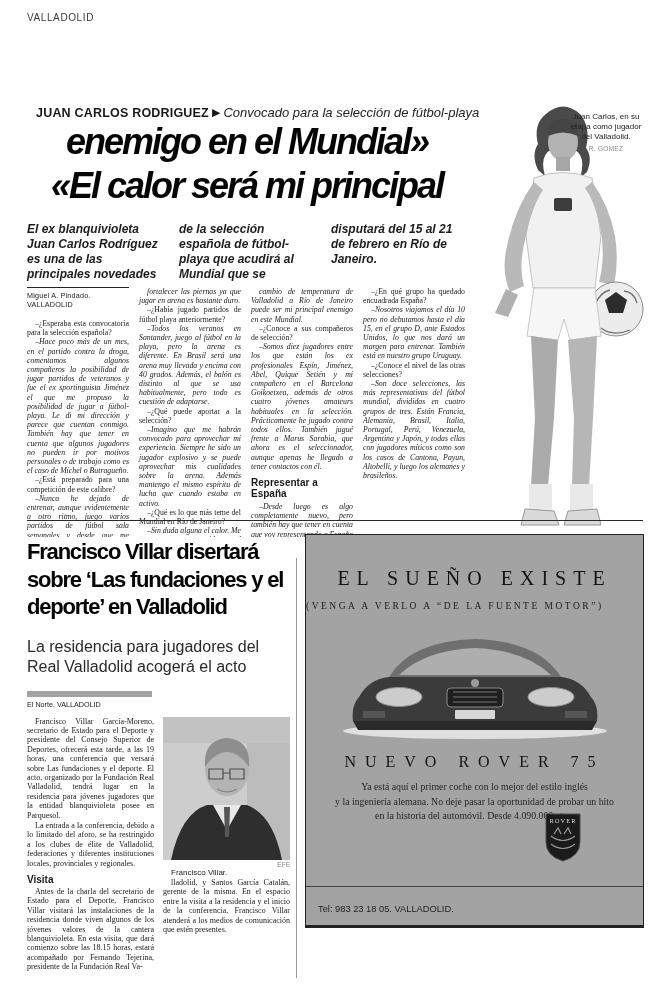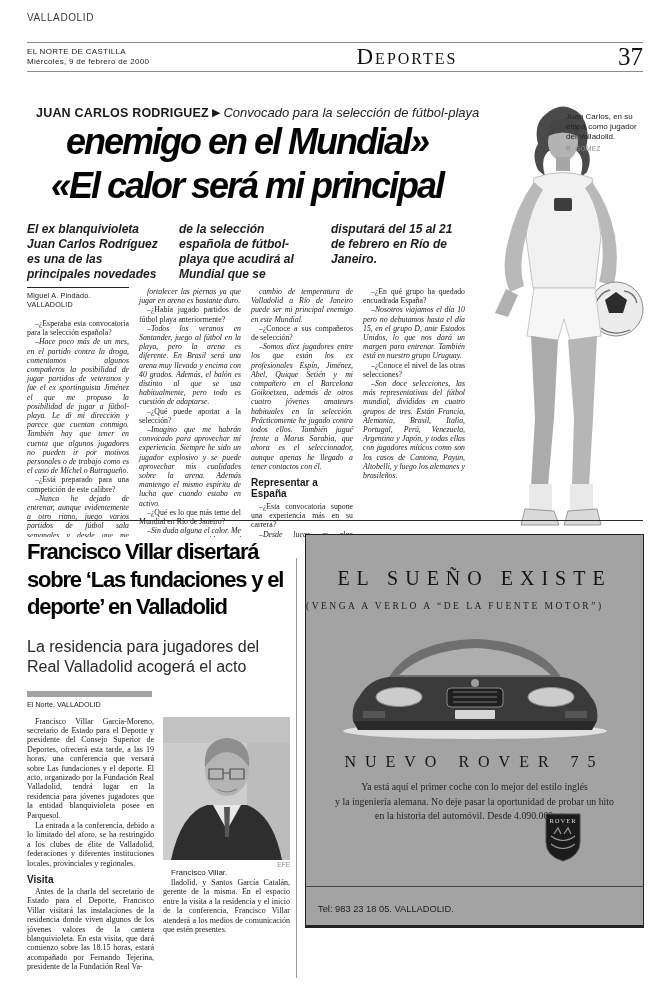--- a/index.html
+++ b/index.html
@@ -31,21 +31,21 @@
   .bcol{width:102px;flex:none;}
   .byline{border-top:1.5px solid #222;padding:3px 0 10px;
           font:7.2px "Liberation Sans",sans-serif;color:#222;letter-spacing:.2px;}
   .bcol p{margin:0;text-indent:8px;font-size:7.8px;line-height:9.2px;text-align:justify;}
   .bcol p.q{font-style:normal;}
   .bcol p.a{font-style:italic;}
   .inter-subhead{font:bold 10px "Liberation Sans",sans-serif;margin:6px 0 3px;}
   
   .player-photo{position:absolute;left:468px;top:86px;width:182px;height:450px;}
   .photo-caption{position:absolute;left:566px;top:112px;width:80px;
-                 font:8px/10px "Liberation Sans",sans-serif;color:#222;}
+                 font:8px/10px "Liberation Sans",sans-serif;color:#222;text-align:center;}
   .photo-credit{display:block;margin-top:2px;font-size:6.5px;color:#8a8a8a;letter-spacing:.3px;}
   .section-rule{position:absolute;left:27px;top:520px;width:616px;border-top:1px solid #2a2a2a;}
   
   .villar{position:absolute;left:27px;top:532px;width:263px;}
   .villar h2{margin:6px 0 0;font-family:"Liberation Sans",sans-serif;font-weight:bold;
              font-size:22px;line-height:27.5px;letter-spacing:-1.2px;color:#050505;}
   .villar-deck{margin-top:16px;font:16px/20px "Liberation Sans",sans-serif;color:#2a2a2a;}
   .villar-byline{margin-top:14px;width:125px;border-top:6px solid #a3a3a3;padding:3px 0 8px;
                  font:7.2px "Liberation Sans",sans-serif;color:#222;}
   .villar-cols{display:flex;gap:9px;height:278px;overflow:hidden;}
@@ -71,28 +71,20 @@
   .ad-dealer .dn{font-weight:bold;}
   .ad-phone{margin-top:7px;}
 </style>
 </head>
 <body>
 
 <div class="page">
 
   <div class="corner-label">VALLADOLID</div>
 
-  <div class="masthead">
-    <div class="mast-left">
-      <div>EL NORTE DE CASTILLA</div>
-      <div>Miércoles, 9 de febrero de 2000</div>
-    </div>
-    <div class="mast-center">Deportes</div>
-    <div class="mast-right">37</div>
-  </div>
 
   <div class="kicker">
     <span class="kicker-name">JUAN CARLOS RODRIGUEZ</span><span class="kicker-arrow">▶</span><span class="kicker-sub">Convocado para la selección de fútbol-playa</span>
   </div>
 
   <div class="headline">
     <div>enemigo en el Mundial»</div>
     <div>«El calor será mi principal</div>
   </div>
 
@@ -113,21 +105,20 @@
       <p class="q">–¿Qué puede aportar a la selección?</p>
       <p class="a">–Imagino que me habrán convocado para aprovechar mi experiencia. Siempre he sido un jugador explosivo y se puede aprovechar mis cualidades sobre la arena. Además mantengo el mismo espíritu de lucha que cuando estaba en activo.</p>
       <p class="q">–¿Qué es lo que más teme del Mundial en Río de Janeiro?</p>
       <p class="a">–Sin duda alguna el calor. Me pongo moreno enseguida con el sol así que tendré que salir a jugar con la máxima protección. El</p>
     </div>
     <div class="bcol">
       <p class="a">cambio de temperatura de Valladolid a Río de Janeiro puede ser mi principal enemigo en este Mundial.</p>
       <p class="q">–¿Conoce a sus compañeros de selección?</p>
       <p class="a">–Somos diez jugadores entre los que están los ex profesionales Espín, Jiménez, Abel, Quique Setién y mi compañero en el Barcelona Goikoetxea, además de otros cuatro jóvenes amateurs habituales en la selección. Prácticamente he jugado contra todos ellos. También jugué frente a Marus Sarabia, que ahora es el seleccionador, aunque apenas he llegado a tener contactos con él.</p>
       <div class="inter-subhead">Representar a España</div>
-      <p class="q">–¿Esta convocatoria supone una experiencia más en su carrera?</p>
       <p class="a">–Desde luego es algo completamente nuevo, pero también hay que tener en cuenta que voy representando a España y no puedo hacer el ridículo. Además, las selecciones que compiten en este</p>
     </div>
     <div class="bcol">
       <p class="q">–¿En qué grupo ha quedado encuadrada España?</p>
       <p class="a">–Nosotros viajamos el día 10 pero no debutamos hasta el día 15, en el grupo D, ante Estados Unidos, lo que nos dará un margen para entrenar. También está en nuestro grupo Uruguay.</p>
       <p class="q">–¿Conoce el nivel de las otras selecciones?</p>
       <p class="a">–Son doce selecciones, las más representativas del fútbol mundial, divididas en cuatro grupos de tres. Están Francia, Alemania, Brasil, Italia, Portugal, Perú, Venezuela, Argentina y Japón, y todas ellas con jugadores míticos como son los casos de Cantona, Payun, Altobelli, y luego los alemanes y brasileños.</p>
     </div>
   </div>
 

